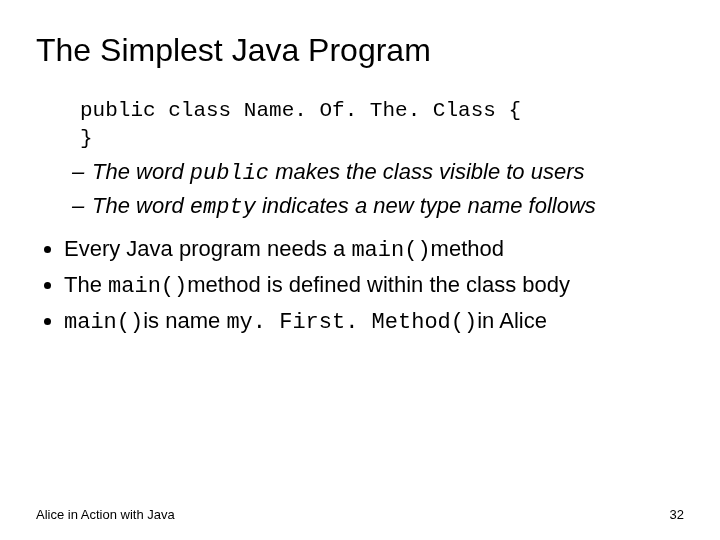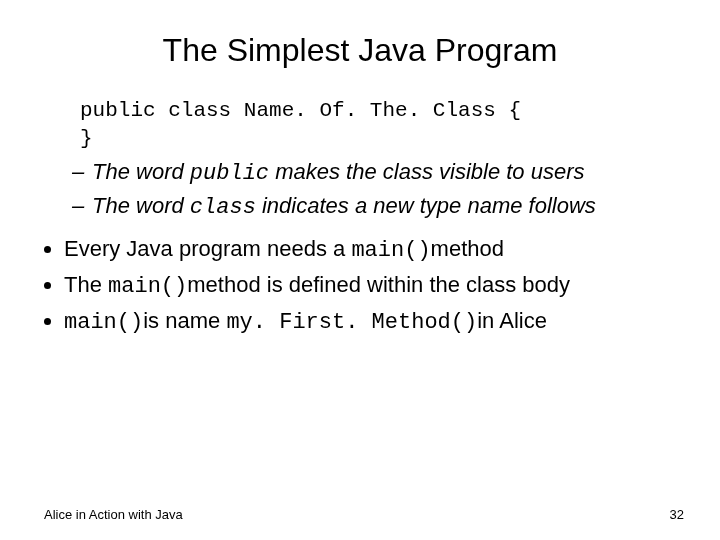--- a/index.html
+++ b/index.html
@@ -13,21 +13,21 @@
     overflow: hidden;
   }
   .slide {
     box-sizing: border-box;
     width: 720px;
     height: 540px;
     padding: 24px 36px 20px 36px;
     position: relative;
   }
   .title {
-    text-align: center;
+    text-align: left;
     font-size: 32px;
     font-weight: 400;
     margin: 8px 0 28px 0;
   }
   ul.level1 {
     list-style: disc;
     margin: 0;
     padding-left: 28px;
   }
   ul.level1 > li {
@@ -58,21 +58,21 @@
     content: "–";
     position: absolute;
     left: 0;
   }
   .mono {
     font-family: "Courier New", Courier, monospace;
   }
   .footer {
     position: absolute;
     bottom: 18px;
-    left: 44px;
+    left: 36px;
     right: 36px;
     display: flex;
     justify-content: space-between;
     font-size: 13px;
     color: #000;
   }
 </style>
 </head>
 <body>
 
@@ -82,21 +82,21 @@
 
 
   <div class="code-block"><span>public class Name. Of. The. Class {</span>
 <span>}</span></div>
 
   <ul class="level2">
     <li>
       <span>The word </span><span class="mono">public</span><span> makes the class visible to users</span>
     </li>
     <li>
-      <span>The word </span><span class="mono">class</span><span> indicates a new type name follows</span>
+      <span>The word </span><span class="mono">empty</span><span> indicates a new type name follows</span>
     </li>
   </ul>
 
   <ul class="level1">
 
     <li>
       <span>Every Java program needs a </span><span class="mono">main()</span><span>method</span>
     </li>
 
     <li>

